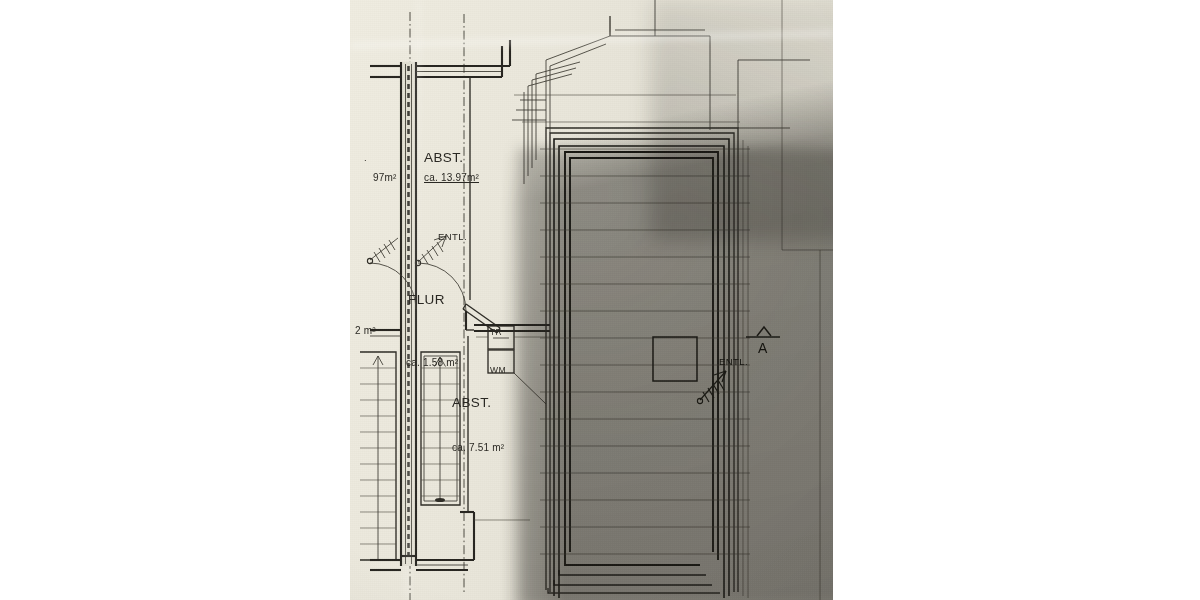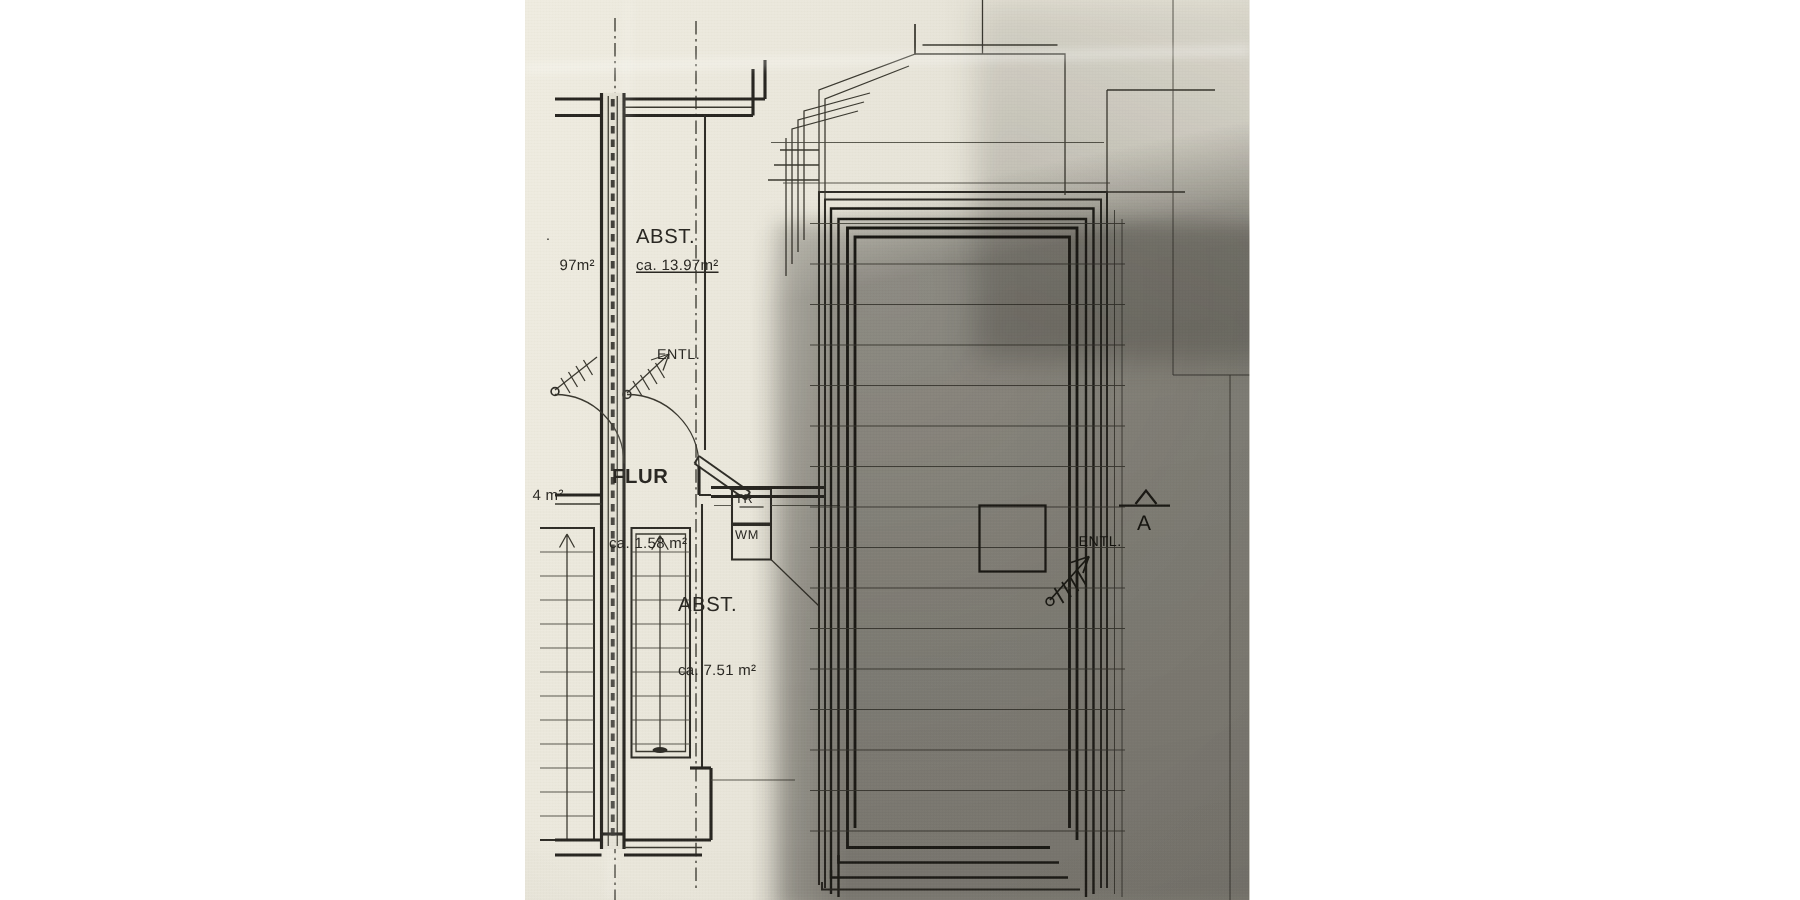--- a/index.html
+++ b/index.html
@@ -306,34 +306,34 @@
     <div id="shadow3"></div>
 
     <div class="crease" style="left:0;top:36px;width:483px;height:7px;transform:rotate(-1.4deg);"></div>
     <div class="crease" style="left:60px;top:0;width:6px;height:600px;transform:rotate(1.1deg);opacity:.5;"></div>
 
     <div id="paper-grain"></div>
     <div id="vignette"></div>
 
     <div class="lbl lbl-small" style="left:14px;top:152px;">.</div>
     <div class="lbl lbl-area" style="left:3px;top:172px;margin-left:20px;">97m²</div>
-    <div class="lbl lbl-area" style="left:5px;top:325px;">4 m²</div>
+    <div class="lbl lbl-area" style="left:5px;top:325px;">2 m²</div>
 
     <div class="lbl lbl-room" style="left:74px;top:150px;">ABST.</div>
     <div class="lbl lbl-area" style="left:74px;top:172px;text-decoration:underline;">ca. 13.97m²</div>
 
-    <div class="lbl lbl-room" style="left:58px;top:310px;font-weight:bold;">FLUR</div>
+    <div class="lbl lbl-room" style="left:58px;top:292px;">FLUR</div>
     <div class="lbl lbl-area" style="left:56px;top:325px;margin-top:32px;">ca. 1.58 m²</div>
 
     <div class="lbl lbl-room" style="left:102px;top:395px;">ABST.</div>
     <div class="lbl lbl-area" style="left:102px;top:442px;">ca. 7.51 m²</div>
 
     <div class="lbl lbl-small" style="left:88px;top:231px;">ENTL.</div>
     <div class="lbl lbl-small on-shadow" style="left:369px;top:356px;">ENTL.</div>
 
     <div class="lbl lbl-small" style="left:140px;top:327px;font-size:8.5px;text-align:right;">TR</div>
-    <div class="lbl lbl-small" style="left:140px;top:351px;font-size:8.5px;">WM</div>
+    <div class="lbl lbl-small" style="left:140px;top:365px;font-size:8.5px;">WM</div>
 
     <div class="lbl lbl-sec on-shadow" style="left:408px;top:340px;">A</div>
 
   </div>
 
 </div>
 
 </body></html>

